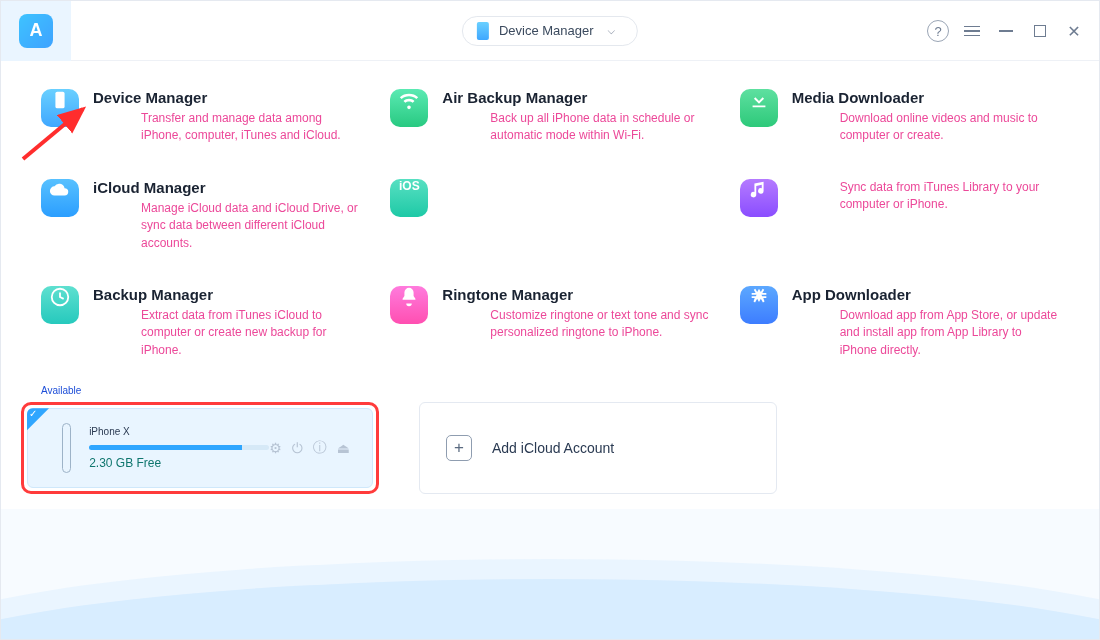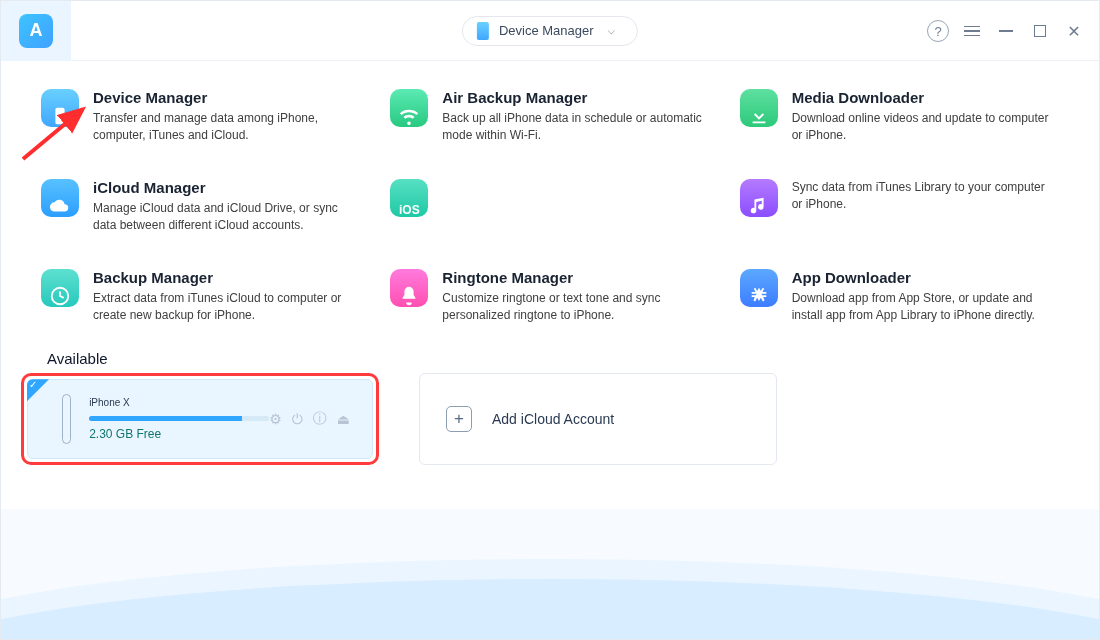--- a/index.html
+++ b/index.html
@@ -50,39 +50,39 @@
 
   
   .features {
     padding: 28px 40px 0 40px;
     display: grid; grid-template-columns: repeat(3, 1fr);
     column-gap: 30px; row-gap: 34px;
   }
   .feat { display: flex; gap: 14px; align-items: flex-start; cursor:pointer;}
   .feat .icon {
     width: 38px; height: 38px; border-radius: 10px;
-    display:flex;align-items:flex-end;justify-content:center;flex-shrink:0;
+    display:flex;align-items:flex-start;justify-content:center;flex-shrink:0;
   }
   .feat .title { font-size: 15px; font-weight: 700; color: #1a2332; margin-bottom: 4px;}
-  .feat .desc  { font-size: 12px; color: #404040; line-height: 1.45; max-width:260px;}
+  .feat .desc  { font-size: 12px; color: #ec4899; line-height: 1.45; max-width:260px;margin-left:48px;}
   .ic-device{background:linear-gradient(#6ad0ff,#3fa7ff);}
   .ic-air{background:linear-gradient(#5beab3,#28c981);}
   .ic-media{background:linear-gradient(#5ee0a0,#2dc97a);}
   .ic-cloud{background:linear-gradient(#58c1ff,#2b9eff);}
   .ic-ios{background:linear-gradient(#58e0c2,#1ec9a6);}
   .ic-itunes{background:linear-gradient(#b57bff,#8a4dff);}
   .ic-backup{background:linear-gradient(#5ee0d0,#26c9bd);}
   .ic-ring{background:linear-gradient(#ff7bdd,#ff4fb1);}
   .ic-app{background:linear-gradient(#5ca8ff,#3d7dff);}
   .icon svg{width:22px;height:22px;fill:#fff;}
   .ic-ios span{color:#fff;font-weight:700;font-size:12px;}
 
   
   .avail-wrap{padding: 26px 40px 0 16px;}
-  .avail-label{font-size:15px;color:#0f172a;margin:0 0 6px 30px;}
+  .avail-label{font-size:10px;color:#1d4ed8;margin:0 0 6px 24px;}
   .devices-row{display:flex;gap:40px;align-items:stretch;}
   .device-card{
     position:relative;width:358px;height:92px;margin-left:4px;
     border:3px solid #ff3b3b;border-radius:10px;padding:3px;
   }
   .device-inner{
     width:100%;height:100%;background:#e9f5ff;border:1px solid #cfe8fb;border-radius:6px;
     display:flex;align-items:center;padding:0 18px 0 14px;position:relative;
   }
   .badge-check{
@@ -186,21 +186,21 @@
     </div>
 
     <div class="feat">
       <div class="icon ic-media">
           <svg viewBox="0 0 24 24">
             <path d="M12 3v10l4-4 1.5 1.5L12 16 6.5 10.5 8 9l4 4V3zM5 18h14v2H5z"></path>
           </svg>
         </div>
       <div>
           <div class="title">Media Downloader</div>
-          <div class="desc">Download online videos and update to computer or iPhone.</div>
+          <div class="desc">Download online videos and music to computer or create.</div>
         </div>
     </div>
 
     <div class="feat">
       <div class="icon ic-cloud">
           <svg viewBox="0 0 24 24">
             <path d="M6 18a5 5 0 010-10 6 6 0 0111 2 4 4 0 010 8z"></path>
           </svg>
         </div>
       <div>

